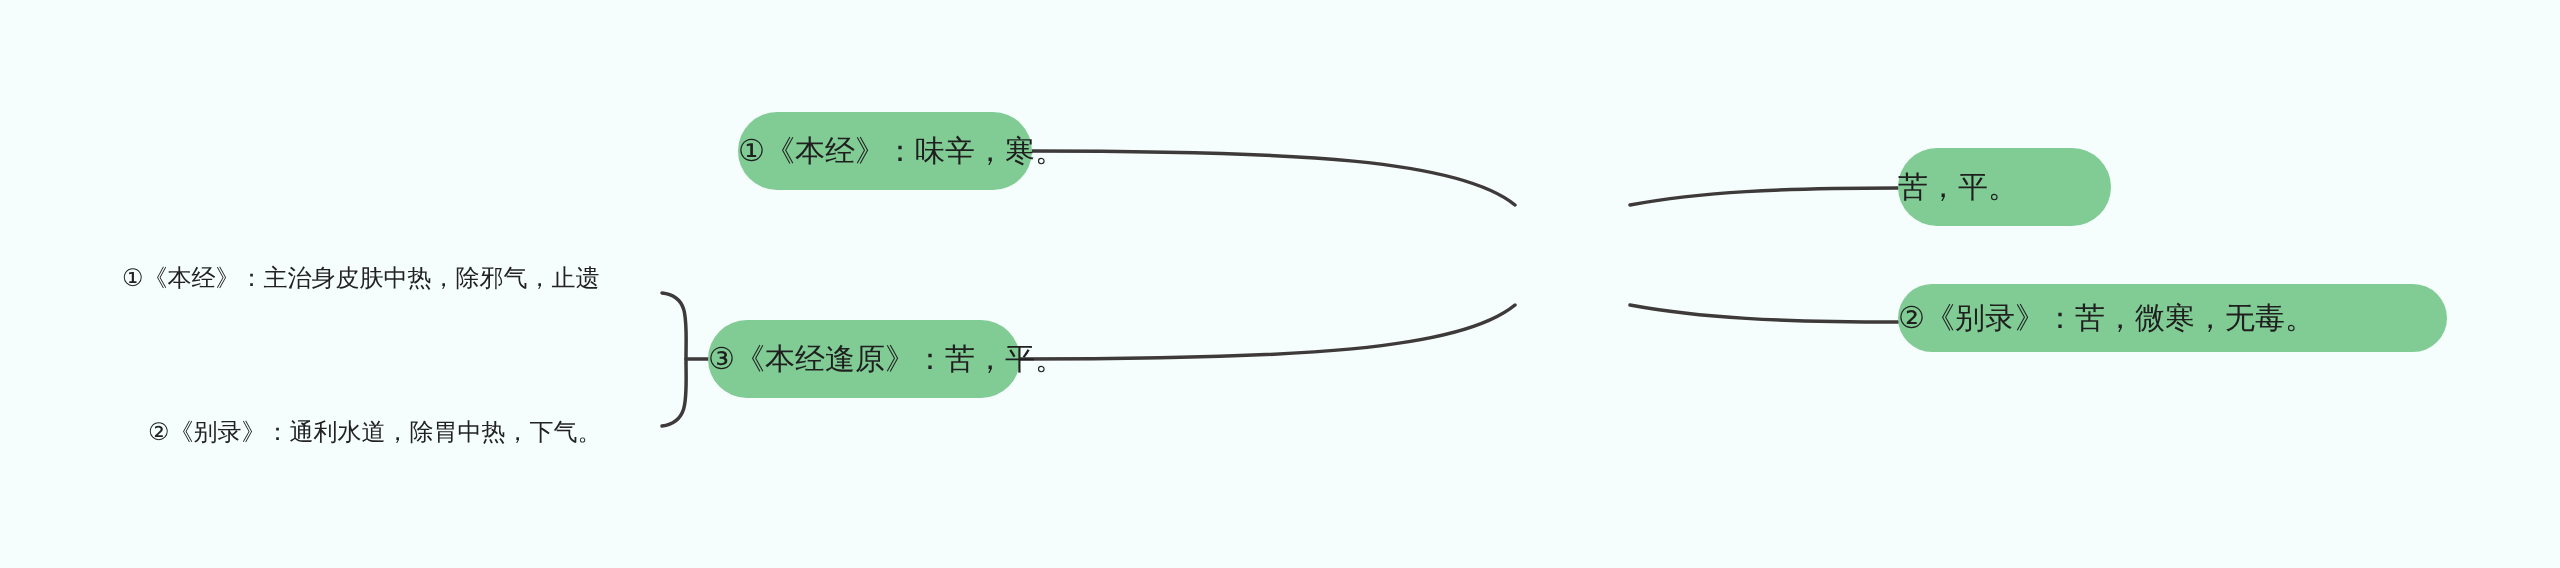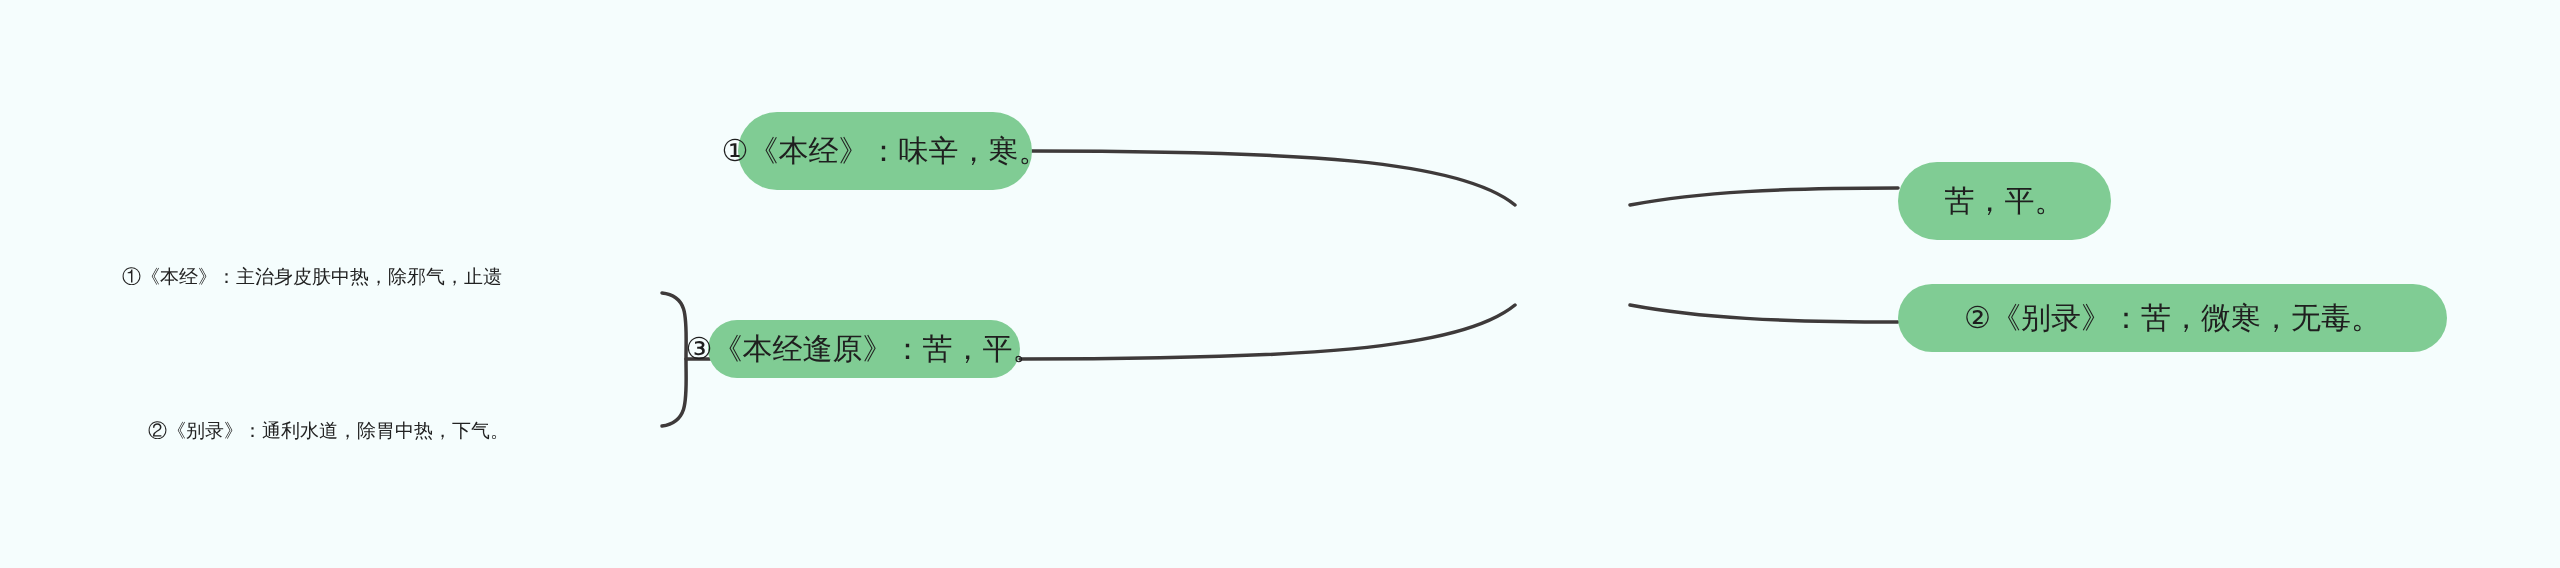--- a/index.html
+++ b/index.html
@@ -7,42 +7,41 @@
       width: 2560px; height: 568px; overflow: hidden;
       background: #f5fdfd;
       position: relative;
       font-family: "DejaVu Sans", "Liberation Sans", sans-serif;
     }
     #canvas { position: absolute; left: 0; top: 0; width: 2560px; height: 568px; }
     svg.links { position: absolute; left: 0; top: 0; }
     .node {
       position: absolute;
       box-sizing: border-box;
-      display: flex; align-items: center; justify-content: center;
+      display: flex; align-items: center; 
       white-space: nowrap;
     }
     .root {
       background: #4b4646;
       color: #ffffff;
       border-radius: 52px;
       font-size: 40px;
       letter-spacing: -1px;
     }
     .branch {
       background: #80cc94;
       color: #1f1f1f;
       border-radius: 40px;
       font-size: 30px;
     }
     .leaf {
       position: absolute;
       color: #222222;
-      font-size: 19px;
+      font-size: 24px;
       line-height: 34px;
-      font-family: Liberation Mono, monospace;
     }
   </style>
 </head>
 <body>
 
 <div id="canvas">
 
   <svg class="links" width="2560" height="568">
     <g fill="none" stroke="#3e3a3a" stroke-width="3.5" stroke-linecap="round">
 
@@ -57,25 +56,25 @@
       <path d="M662,293 C690,296 686,320 686,359 C686,398 690,422 662,426"></path>
       <path d="M686,359 L710,359"></path>
     </g>
   </svg>
 
 
   <div class="node branch" style="left:738px; top:112px; width:294px; height:78px;">
     <span>①《本经》：味辛，寒。</span>
   </div>
 
-  <div class="node branch" style="left:708px; top:320px; width:312px; height:58px;">
+  <div class="node branch" style="left:708px; top:320px; width:312px; height:78px;">
     <span>③《本经逢原》：苦，平。</span>
   </div>
 
-  <div class="node branch" style="left:1898px; top:162px; width:213px; height:78px;">
+  <div class="node branch" style="left:1898px; top:148px; width:213px; height:78px;">
     <span>苦，平。</span>
   </div>
 
   <div class="node branch" style="left:1898px; top:284px; width:549px; height:68px;">
     <span>②《别录》：苦，微寒，无毒。</span>
   </div>
 
   <div class="leaf" style="left:122px; top:261px;">
     <div>①《本经》：主治身皮肤中热，除邪气，止遗</div>
   </div>

